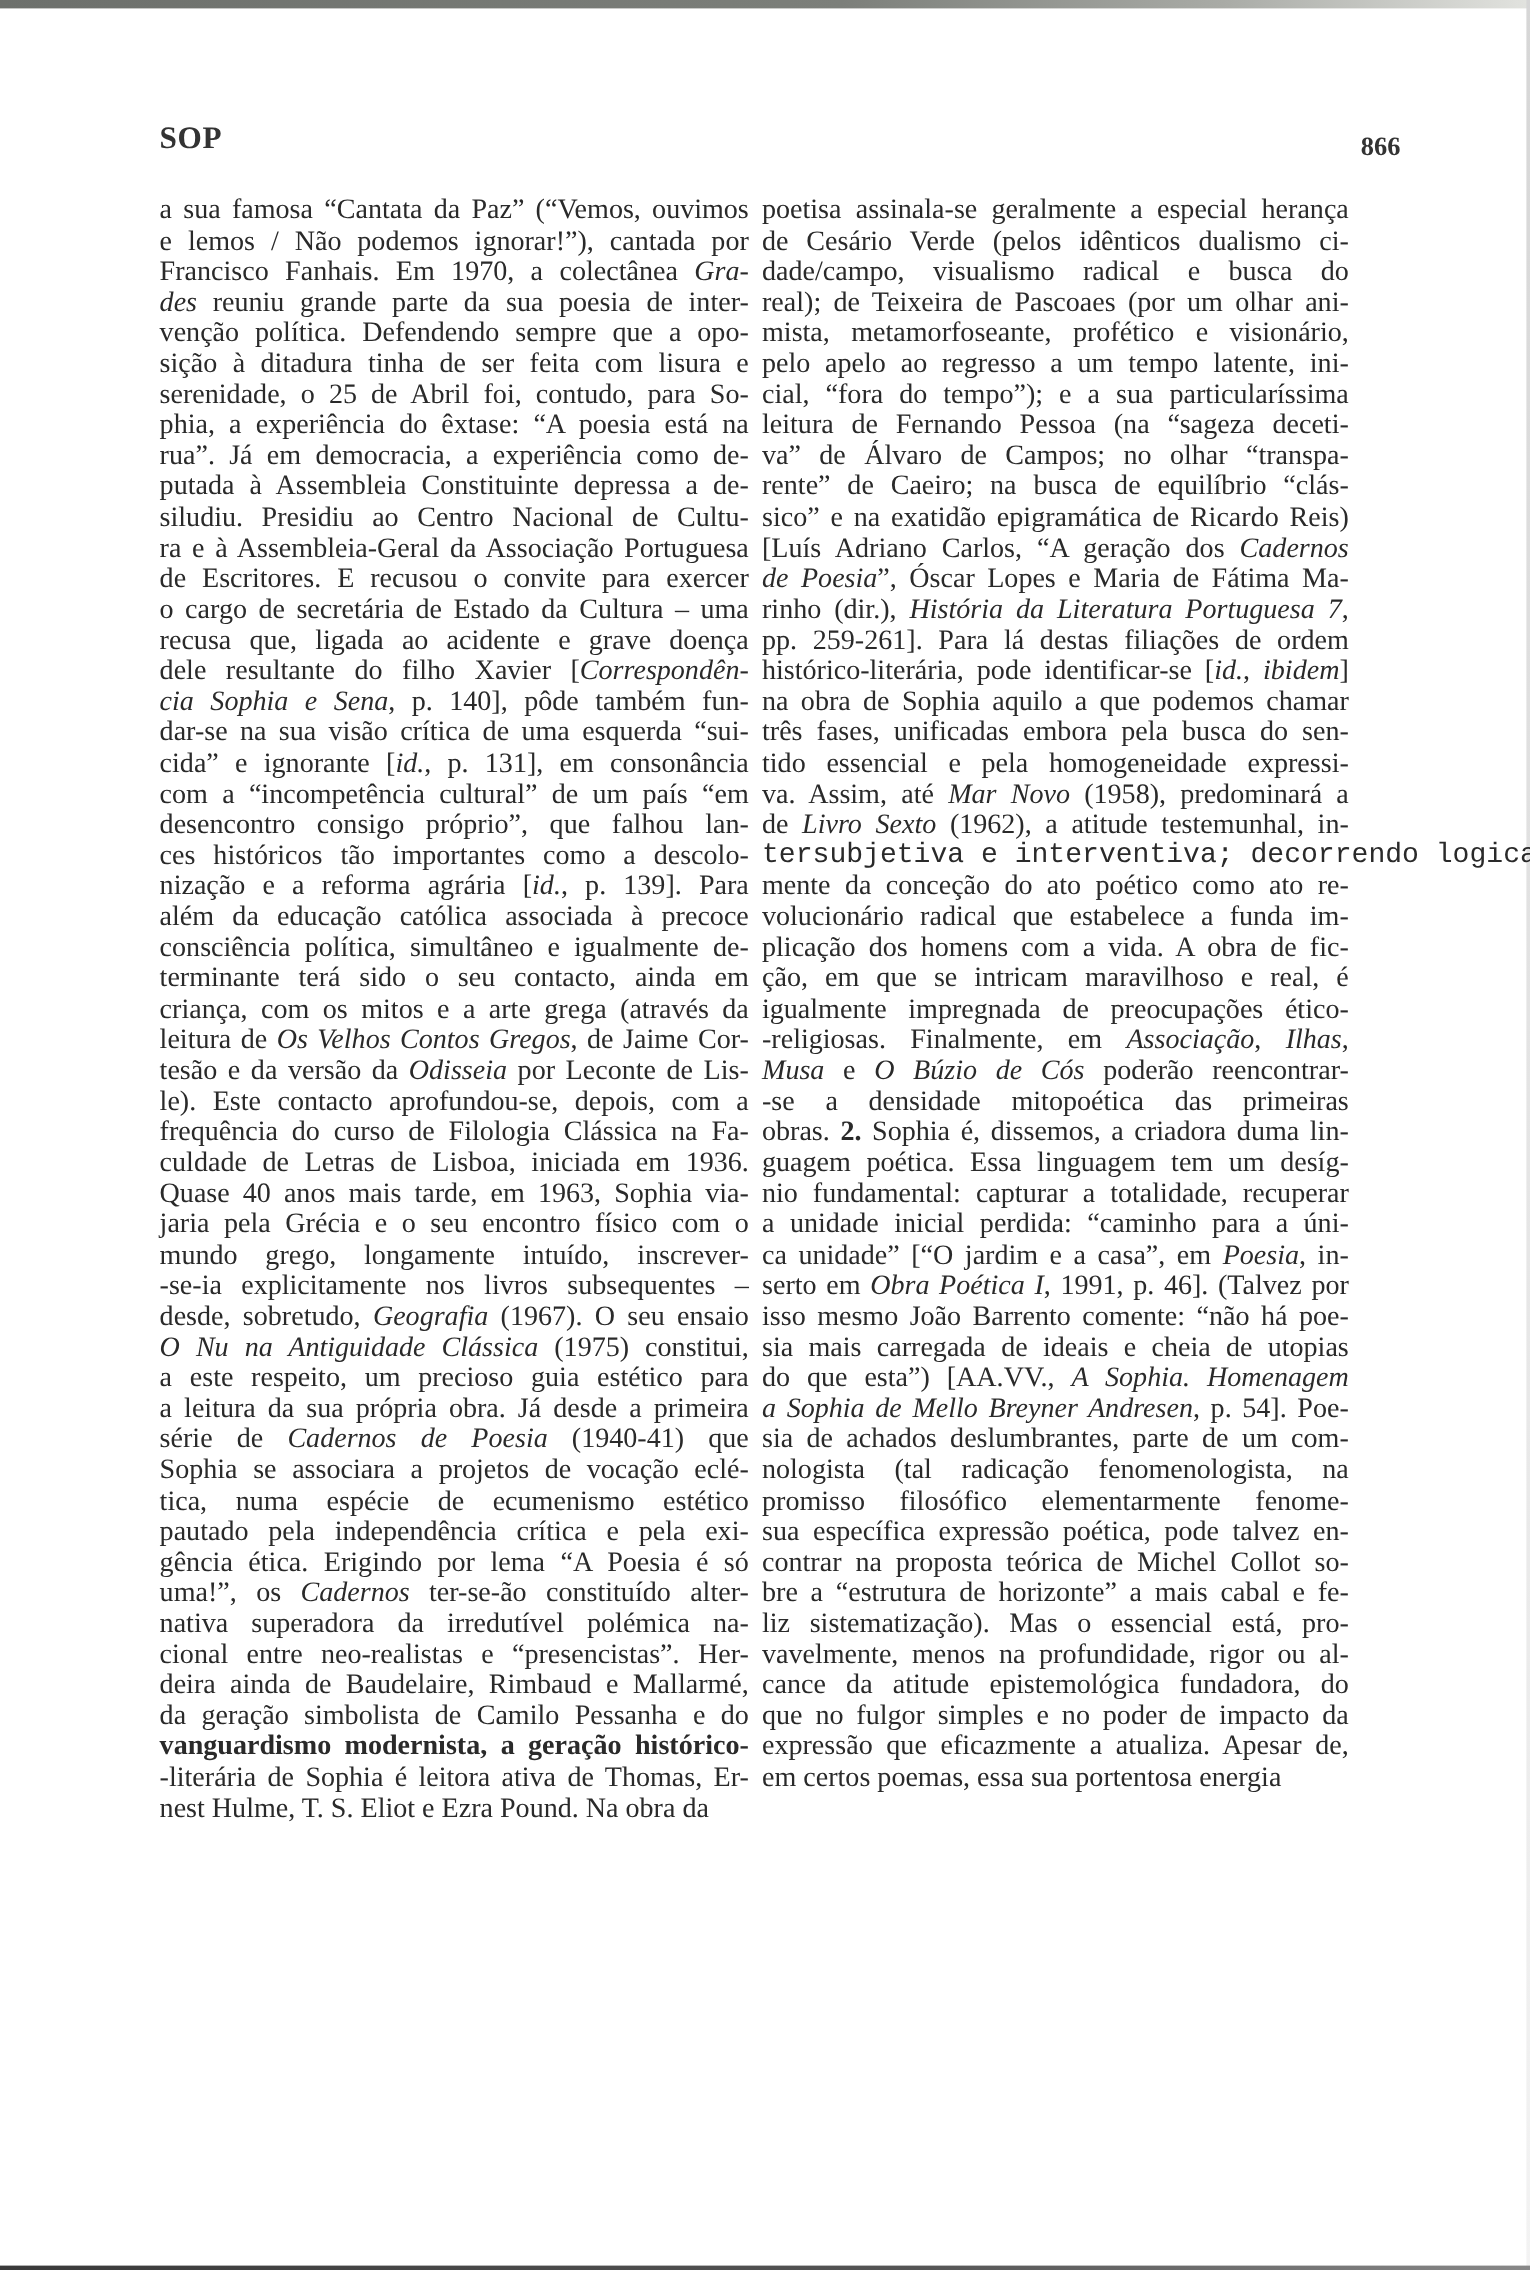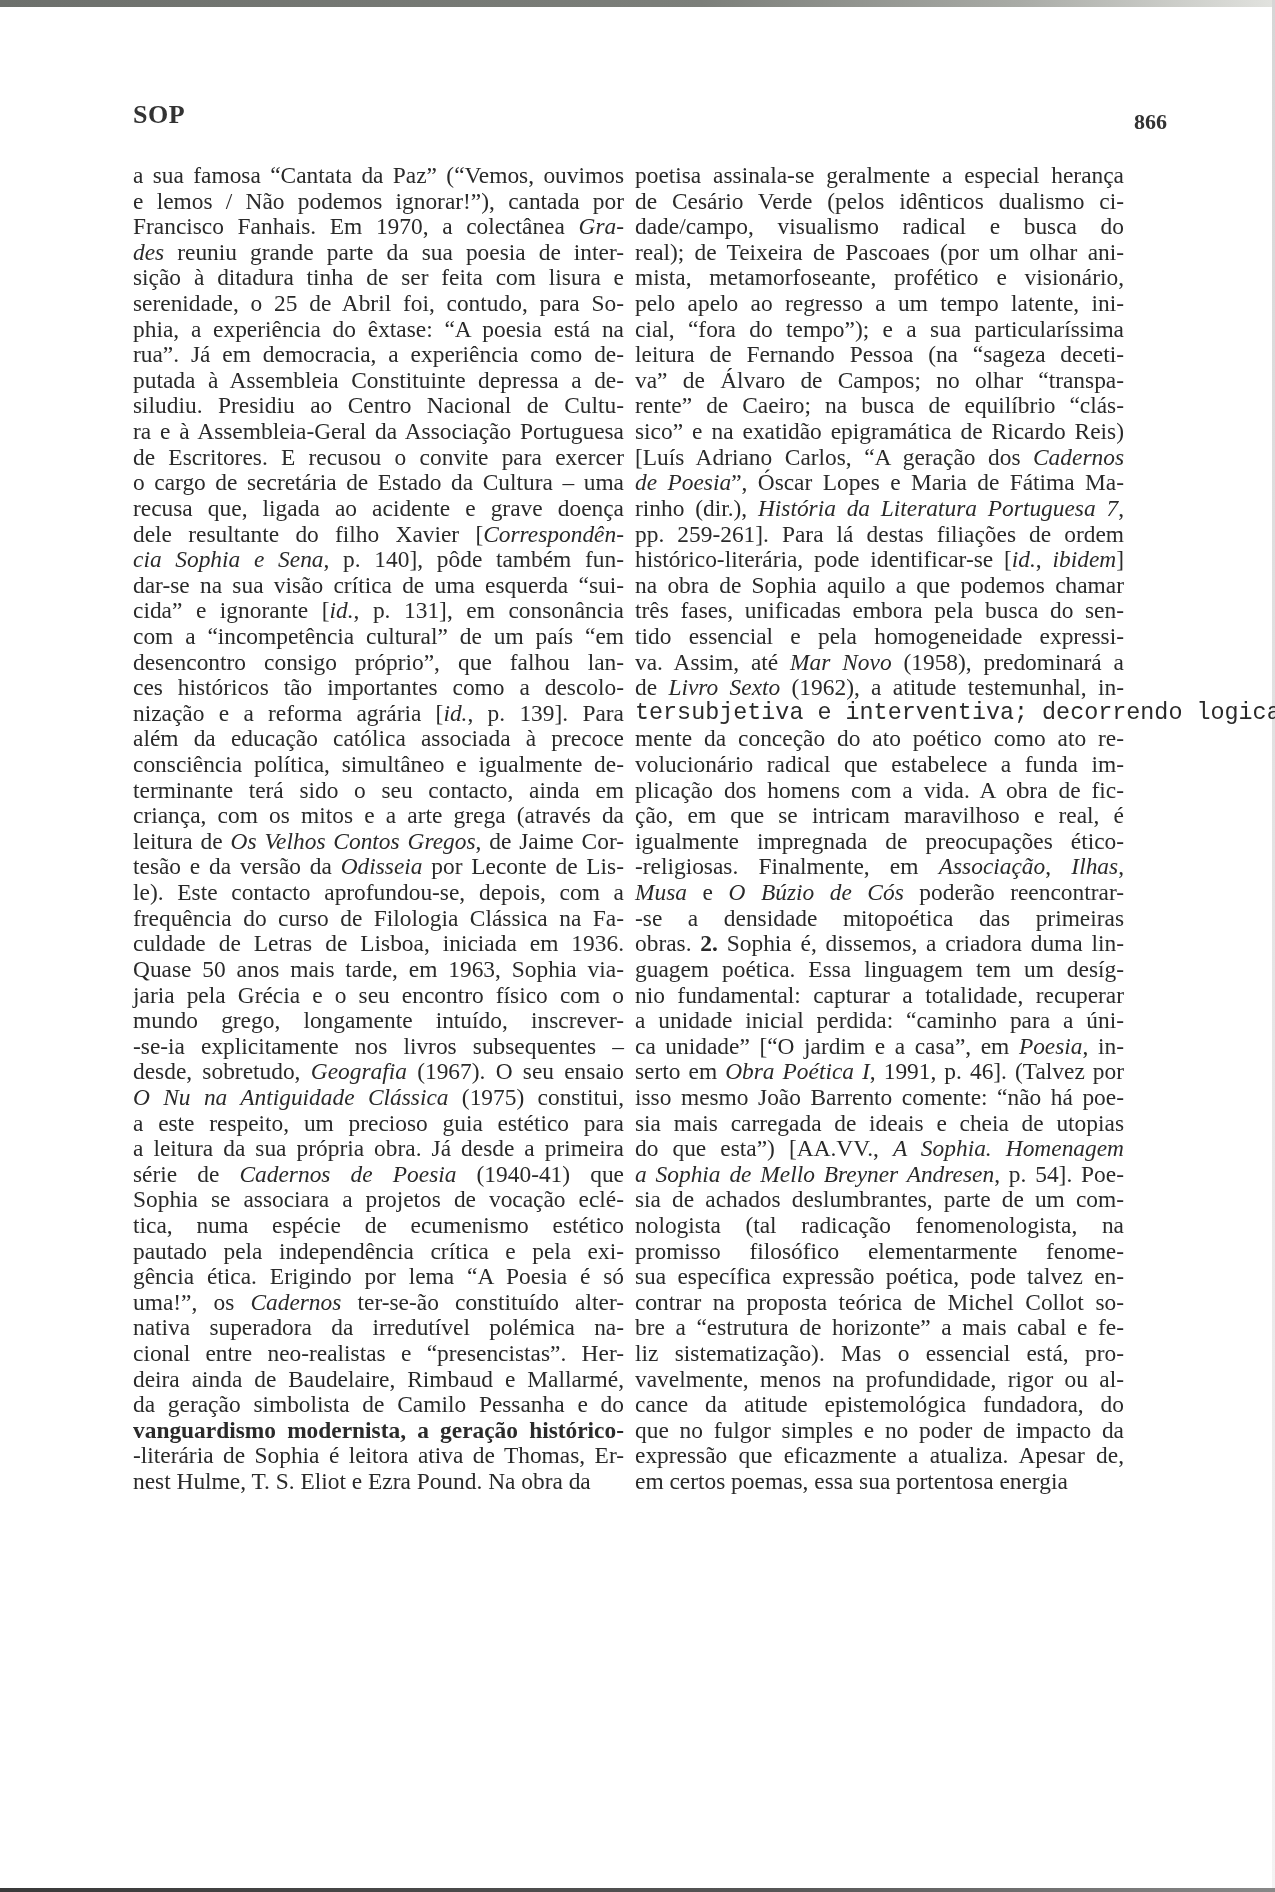--- a/index.html
+++ b/index.html
@@ -50,20 +50,21 @@
 <div class="scan-bottom"></div>
 
 <div class="running-head">SOP</div>
 <div class="page-number">866</div>
 
 <div class="column col-left">
     <span class="line" style="display: block;">a sua famosa “Cantata da Paz” (“Vemos, ouvimos</span>
     <span class="line" style="display: block;">e lemos / Não podemos ignorar!”), cantada por</span>
     <span class="line" style="display: block;">Francisco Fanhais. Em 1970, a colectânea <i>Gra-</i></span>
     <span class="line" style="display: block;"><i>des</i> reuniu grande parte da sua poesia de inter-</span>
+    <span class="line" style="display: block;">venção política. Defendendo sempre que a opo-</span>
     <span class="line" style="display: block;">sição à ditadura tinha de ser feita com lisura e</span>
     <span class="line" style="display: block;">serenidade, o 25 de Abril foi, contudo, para So-</span>
     <span class="line" style="display: block;">phia, a experiência do êxtase: “A poesia está na</span>
     <span class="line" style="display: block;">rua”. Já em democracia, a experiência como de-</span>
     <span class="line" style="display: block;">putada à Assembleia Constituinte depressa a de-</span>
     <span class="line" style="display: block;">siludiu. Presidiu ao Centro Nacional de Cultu-</span>
     <span class="line" style="display: block;">ra e à Assembleia-Geral da Associação Portuguesa</span>
     <span class="line" style="display: block;">de Escritores. E recusou o convite para exercer</span>
     <span class="line" style="display: block;">o cargo de secretária de Estado da Cultura – uma</span>
     <span class="line" style="display: block;">recusa que, ligada ao acidente e grave doença</span>
@@ -77,21 +78,21 @@
     <span class="line" style="display: block;">nização e a reforma agrária [<i>id.</i>, p. 139]. Para</span>
     <span class="line" style="display: block;">além da educação católica associada à precoce</span>
     <span class="line" style="display: block;">consciência política, simultâneo e igualmente de-</span>
     <span class="line" style="display: block;">terminante terá sido o seu contacto, ainda em</span>
     <span class="line" style="display: block;">criança, com os mitos e a arte grega (através da</span>
     <span class="line" style="display: block;">leitura de <i>Os Velhos Contos Gregos</i>, de Jaime Cor-</span>
     <span class="line" style="display: block;">tesão e da versão da <i>Odisseia</i> por Leconte de Lis-</span>
     <span class="line" style="display: block;">le). Este contacto aprofundou-se, depois, com a</span>
     <span class="line" style="display: block;">frequência do curso de Filologia Clássica na Fa-</span>
     <span class="line" style="display: block;">culdade de Letras de Lisboa, iniciada em 1936.</span>
-    <span class="line" style="display: block;">Quase 50 anos mais tarde, em 1963, Sophia via-</span>
+    <span class="line" style="display: block;">Quase 40 anos mais tarde, em 1963, Sophia via-</span>
     <span class="line" style="display: block;">jaria pela Grécia e o seu encontro físico com o</span>
     <span class="line" style="display: block;">mundo grego, longamente intuído, inscrever-</span>
     <span class="line" style="display: block;">-se-ia explicitamente nos livros subsequentes –</span>
     <span class="line" style="display: block;">desde, sobretudo, <i>Geografia</i> (1967). O seu ensaio</span>
     <span class="line" style="display: block;"><i>O Nu na Antiguidade Clássica</i> (1975) constitui,</span>
     <span class="line" style="display: block;">a este respeito, um precioso guia estético para</span>
     <span class="line" style="display: block;">a leitura da sua própria obra. Já desde a primeira</span>
     <span class="line" style="display: block;">série de <i>Cadernos de Poesia</i> (1940-41) que</span>
     <span class="line" style="display: block;">Sophia se associara a projetos de vocação eclé-</span>
     <span class="line" style="display: block;">tica, numa espécie de ecumenismo estético</span>

